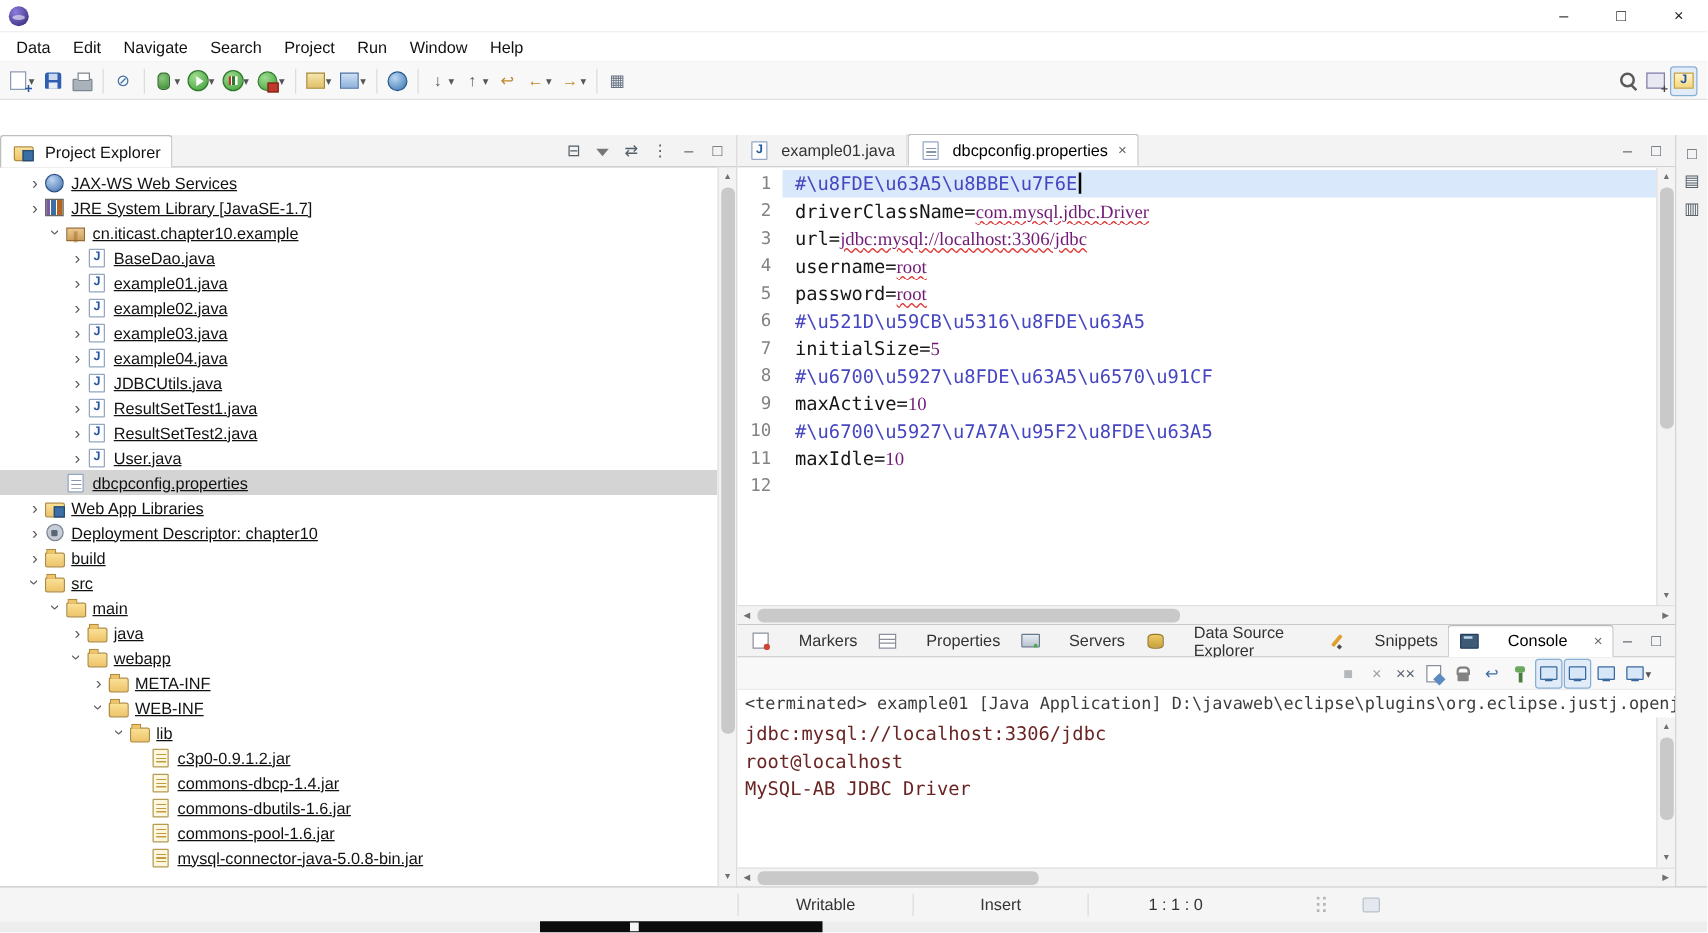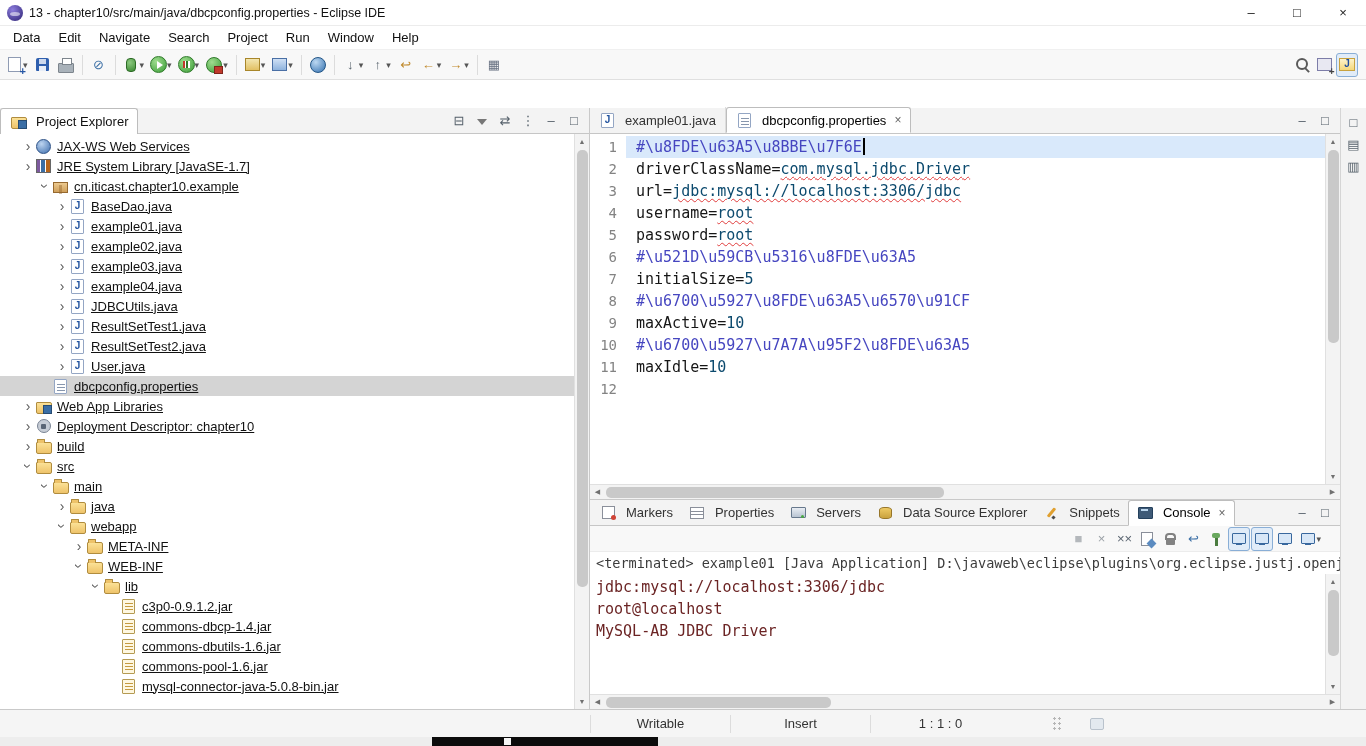--- a/index.html
+++ b/index.html
@@ -86,29 +86,29 @@
   #editor-wrap { flex:1; min-height:0; display:flex; flex-direction:column; background:#fff; }
   #editor-scrollrow { flex:1; min-height:0; display:flex; }
   #editor-lines { flex:1; overflow:hidden; padding-top:2px; font-family:"DejaVu Sans Mono",monospace; font-size:15px; }
   .eline { display:flex; height:22px; line-height:22px; }
   .eln { width:36px; flex:none; text-align:right; padding-right:9px; color:#838383; font-size:14px; }
   .etext { flex:1; white-space:pre; padding-left:10px; }
   .eline.cur .etext { background:#d9e9fb; }
   .sg-comment { color:#4646c0; }
   .sg-key { color:#161616; }
   .sg-op { color:#161616; }
-  .sg-value { color:#0c4a6e; }
+  .sg-value { color:#701a75;font-family:Liberation Serif, serif; }
   .misspell { text-decoration-line:underline; text-decoration-style:wavy; text-decoration-color:#e03c3c; text-decoration-thickness:1px; text-underline-offset:2px; }
   .caret { display:inline-block; width:2px; height:17px; background:#000; vertical-align:-3px; margin-left:1px; }
 
   
   #bottom { height:210px; flex:none; display:flex; flex-direction:column; border-top:1px solid #c9c9c9; background:#fff; }
   #bp-tabs { height:26px; display:flex; align-items:flex-end; background:#f3f3f3; border-bottom:1px solid #c6c6c6; padding-left:2px; }
   #bp-tabs-list { display:flex; height:100%; align-items:center; }
-  .btab { height:26px; display:flex; align-items:center; gap:5px; padding:0 8px; font-size:13px; color:#333;justify-content:flex-end; }
+  .btab { height:26px; display:flex; align-items:center; gap:18px; padding:0 8px; font-size:13px; color:#333;justify-content:flex-end; }
   .btab.active { background:#fff; border:1px solid #bdbdbd; border-bottom:1px solid #fff; border-radius:3px 3px 0 0; color:#000; }
   #bp-tab-actions { margin-left:auto; margin-right:4px; align-self:center; }
   #bp-toolbar { height:26px; display:flex; align-items:center; background:#f8f8f8; border-bottom:1px solid #ececec; }
   #console-toolbar { margin-left:auto; margin-right:16px; }
   #console-headerline { height:22px; line-height:22px; font-family:"DejaVu Sans Mono",monospace; font-size:13.5px; color:#3c3c3c; padding-left:6px; white-space:nowrap; overflow:hidden; }
   #console-body { flex:1; min-height:0; display:flex; }
   #console-output { flex:1; overflow:hidden; font-family:"DejaVu Sans Mono",monospace; font-size:15px; color:#6b2424; padding:2px 0 0 6px; }
   .cline { height:22px; line-height:22px; white-space:pre; }
 
   
@@ -169,21 +169,20 @@
   .ic-console::before { content:""; width:13px; height:10px; background:#3e5a77; border:1px solid #24405c; border-radius:1px; }
   .ic-console::after { content:""; position:absolute; top:4px; left:4px; width:7px; height:2px; background:#bcd7ee; }
 </style>
 </head>
 <body>
 
 <div id="app">
 
   <div id="titlebar">
     <div id="app-icon"></div>
-    <div id="title-text">13 - chapter10/src/main/java/dbcpconfig.properties - Eclipse IDE</div>
     <div id="win-controls">
         <div class="wbtn">
           <span>–</span>
         </div>
         <div class="wbtn">
           <span>□</span>
         </div>
         <div class="wbtn">
           <span>×</span>
         </div>

